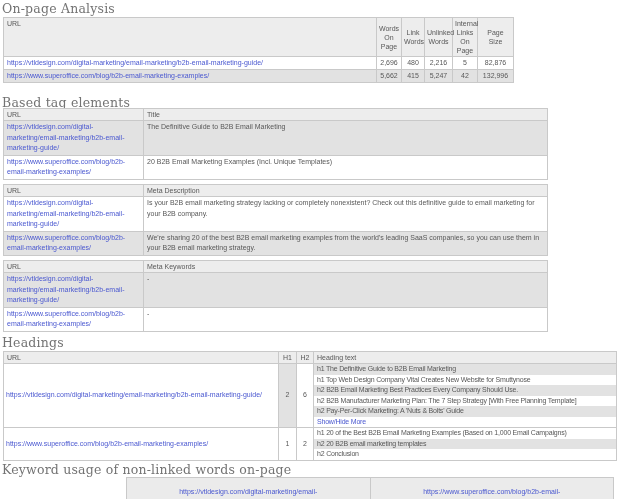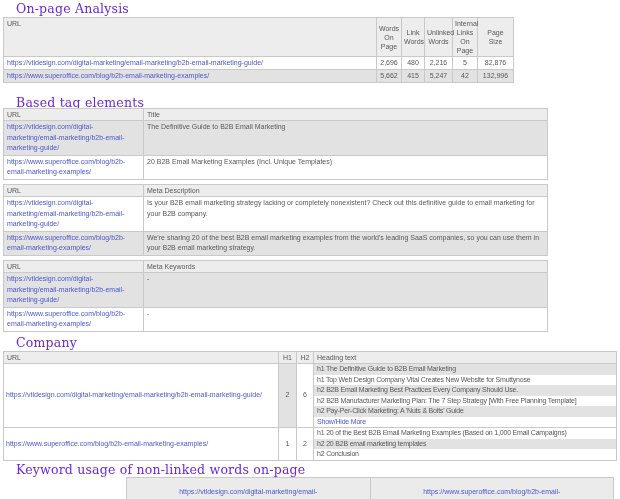--- a/index.html
+++ b/index.html
@@ -8,24 +8,24 @@
     position: relative;
     width: 620px; height: 499px;
     overflow: hidden;
     background: #ffffff;
     font-family: "Liberation Sans", sans-serif;
     font-size: 7px;
     color: #585858;
   }
   .sec-title {
     position: absolute;
-    left: 16px;
+    left: 2px;
     font-family: "DejaVu Serif", serif;
     font-size: 12.5px;
-    color: #6d28d9;
+    color: #737373;
     letter-spacing: 0.2px;
   }
   table {
     position: absolute;
     border-collapse: collapse;
     table-layout: fixed;
     font-size: 7px;
     color: #585858;
   }
   th, td {
@@ -164,21 +164,21 @@
     <td class="urlcell"><a class="lnk">https://vtldesign.com/digital-marketing/email-marketing/b2b-email-marketing-guide/</a></td>
     <td>-</td>
   </tr>
   <tr>
     <td class="urlcell"><a class="lnk">https://www.superoffice.com/blog/b2b-email-marketing-examples/</a></td>
     <td>-</td>
   </tr>
 </tbody>
   </table>
 
-<div class="sec-title" style="top:335px">Company</div>
+<div class="sec-title" style="top:335px">Headings</div>
 
 <table id="tbl-headings" style="top:351px; left:3px; width:613px">
   <colgroup>
       <col style="width:275px">
       <col style="width:18px">
       <col style="width:17px">
       <col style="width:303px">
     </colgroup>
   <tbody>
       <tr>

